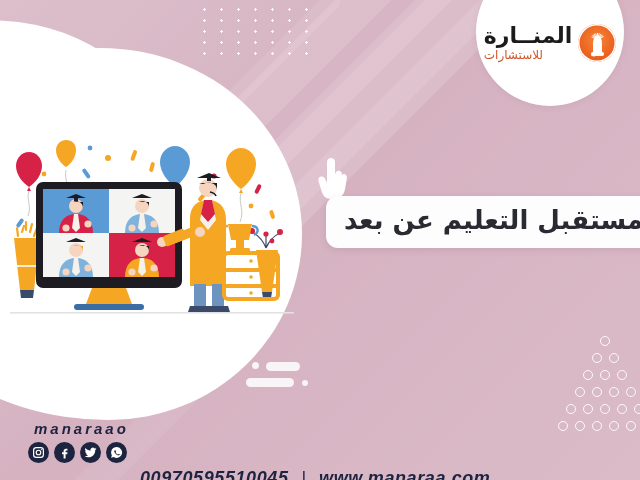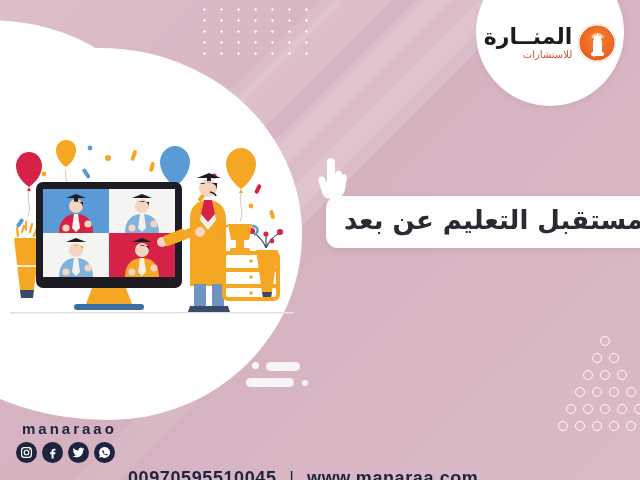--- a/index.html
+++ b/index.html
@@ -57,27 +57,27 @@
   .p4{left:302px;top:380px;width:6px;height:6px;border-radius:50%;}
 
   
   .logo-badge{
     position:absolute;right:16px;top:-42px;width:148px;height:148px;
     background:#ffffff;border-radius:50%;
     display:flex;align-items:flex-end;justify-content:center;
     box-shadow:0 1px 6px rgba(120,80,100,.10);
   }
   .logo-inner{display:flex;align-items:center;gap:6px;padding-bottom:44px;}
-  .logo-words{display:flex;flex-direction:column;align-items:flex-end;line-height:1;}
+  .logo-words{display:flex;flex-direction:column;align-items:flex-start;line-height:1;}
   .logo-ar{
     font-size:22px;font-weight:bold;color:#1b1b1b;letter-spacing:-1px;
     font-family:"DejaVu Sans","Liberation Sans",sans-serif;
   }
-  .logo-sub{font-size:10px;color:#d0562a;margin-top:2px;letter-spacing:.5px;
-    font-family:"DejaVu Sans","Liberation Sans",sans-serif;margin-left:12px;}
+  .logo-sub{font-size:12px;color:#d0562a;margin-top:2px;letter-spacing:.5px;
+    font-family:"DejaVu Sans","Liberation Sans",sans-serif;}
   .logo-mark{
     width:38px;height:38px;border-radius:50%;
     background:radial-gradient(circle at 50% 42%,#f58634 0%,#ea5c1e 70%,#d94a12 100%);
     position:relative;display:flex;align-items:center;justify-content:center;
     box-shadow:inset 0 0 0 1.5px #ffffff;
   }
   .tower{
     width:9px;height:17px;background:#ffffff;
     border-radius:45% 45% 8% 8%;position:relative;top:1px;
   }
@@ -116,21 +116,21 @@
     font-family:"DejaVu Sans","Liberation Sans",sans-serif;
     white-space:nowrap;text-shadow:0 1px 3px rgba(120,80,100,.25);
   }
 
   
   .illus{position:absolute;left:4px;top:140px;width:296px;height:190px;}
 
   .wifi{position:absolute;left:128px;top:196px;opacity:.25;}
 
   
-  .footer{position:absolute;left:0;bottom:0;width:612px;height:66px;}
+  .footer{position:absolute;left:12px;bottom:0;width:612px;height:66px;font-style:italic;}
   .brand{
     position:absolute;left:22px;top:6px;font-size:15px;font-weight:bold;
     color:#1d2440;letter-spacing:3px;
     font-family:"Liberation Sans",sans-serif;
   }
   .socials{position:absolute;left:16px;top:28px;display:flex;gap:5px;align-items:center;}
   .soc{width:21px;height:21px;border-radius:50%;background:#1d2440;
     display:flex;align-items:center;justify-content:center;}
   .contact{
     position:absolute;left:128px;top:31px;font-size:18px;font-weight:bold;

